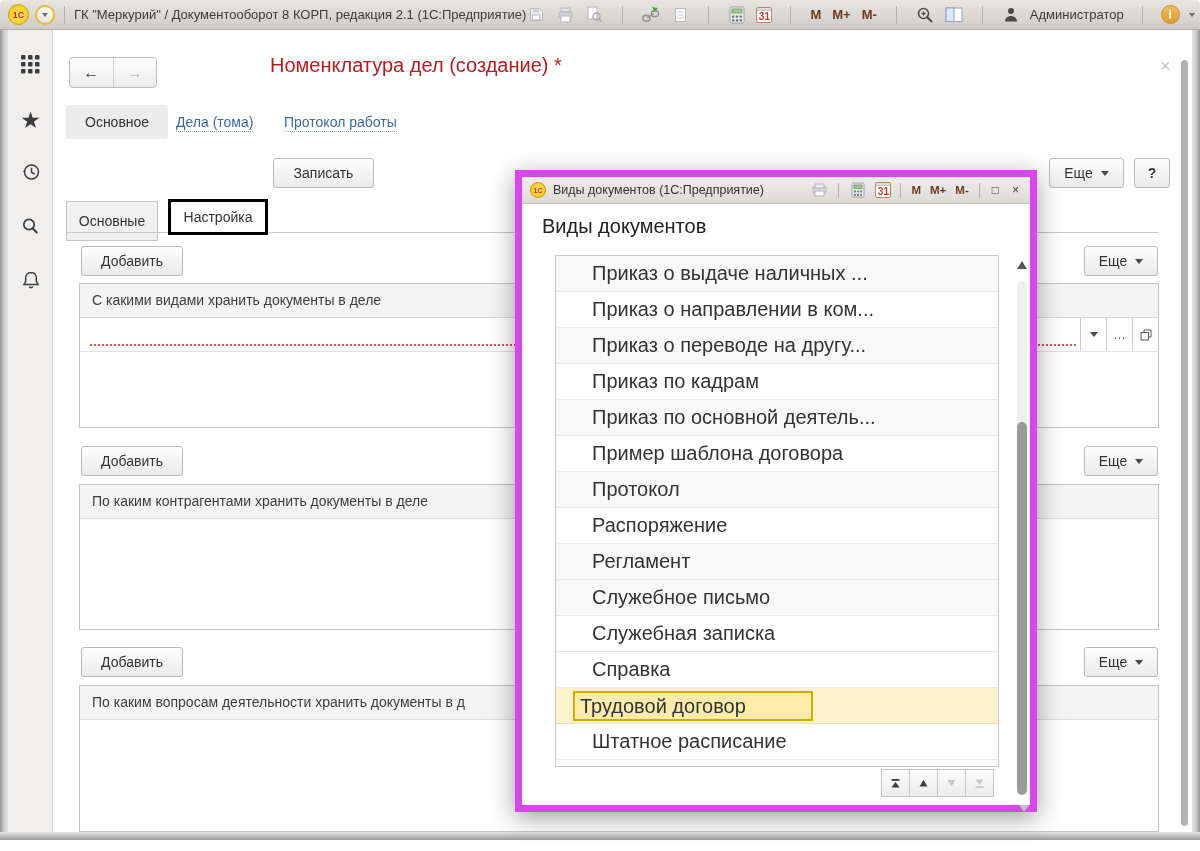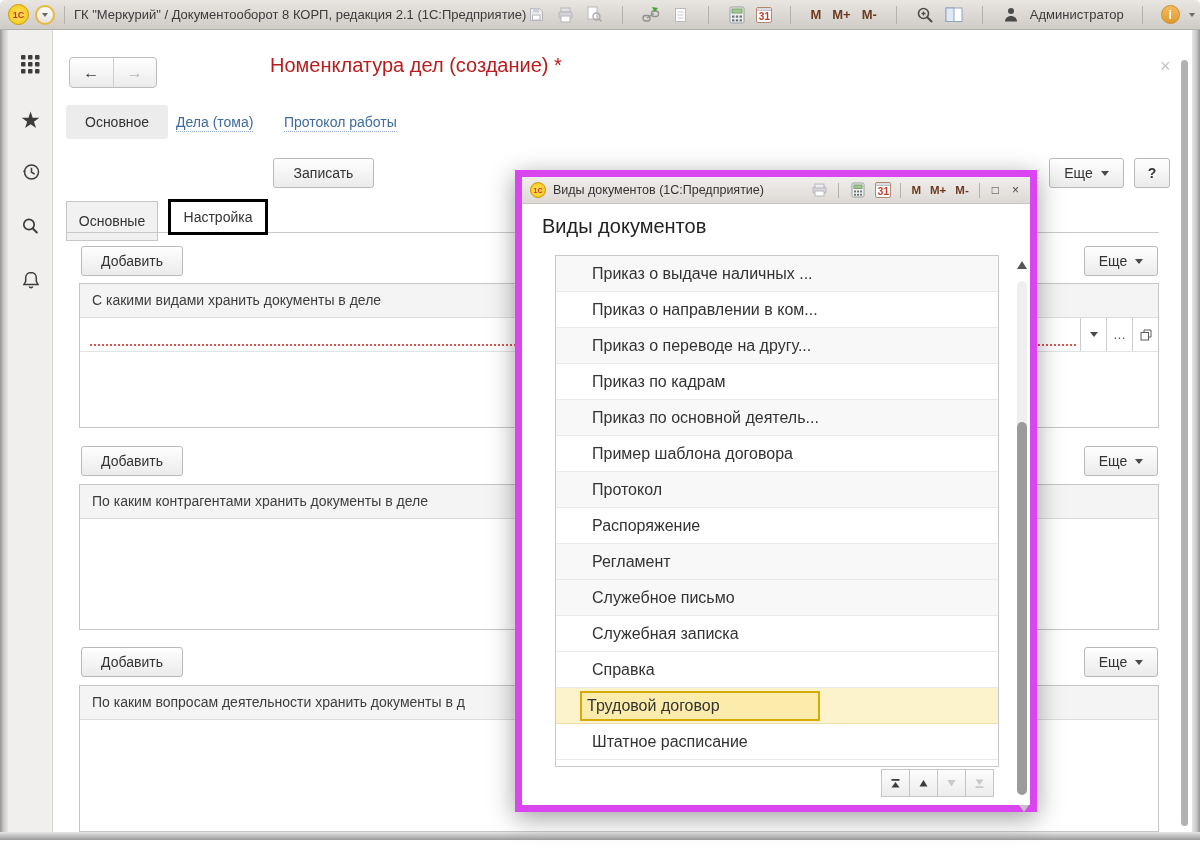--- a/index.html
+++ b/index.html
@@ -107,23 +107,23 @@
   .m-title { font-size:12.5px; color:#333; margin-left:7px; white-space:nowrap; }
   .m-icons { margin-left:auto; display:flex; align-items:center; gap:7px; }
   .m-icons .mbtn { font-size:11.5px; }
   .m-icons .tb-sep { margin:0 2px; height:15px; }
   .m-icons .winctl { font-size:12px; }
   .m-heading { position:absolute; left:20px; top:38px; font-size:20px; color:#222; }
 
   .m-list { position:absolute; left:33px; top:78px; width:444px; height:512px;
     border:1px solid #c9c9c9; background:#fff; overflow:hidden; }
   .lrow { height:36px; display:flex; align-items:center; padding-left:36px;
-    border-bottom:1px solid #e9e9e9; font-size:16px; color:#333; white-space:nowrap; }
+    border-bottom:1px solid #e9e9e9; font-size:20px; color:#333; white-space:nowrap; }
   .lrow.alt { background:#f8f8f8; }
-  .lrow.selected { background:#fcf3cc; padding-left:24px; border-bottom-color:#ecdfae; }
+  .lrow.selected { background:#fcf3cc; padding-left:17px; border-bottom-color:#ecdfae; }
   .selcell { display:inline-block; height:30px; line-height:26px; min-width:240px;
     border:2px solid #d8ab00; background:#fbecab; padding:0 12px 0 5px; }
 
   .m-scroll { position:absolute; left:490px; top:80px; width:20px; height:540px; }
   .m-scroll .tri-up { position:absolute; left:5px; top:4px; width:0; height:0;
     border-left:5px solid transparent; border-right:5px solid transparent; border-bottom:8px solid #555; }
   .m-scroll .track { position:absolute; left:5px; top:24px; width:10px; height:514px;
     background:#efefef; border-radius:5px; }
   .m-scroll .thumb { position:absolute; left:5px; top:165px; width:10px; height:373px;
     background:#9b9b9b; border-radius:5px; }

